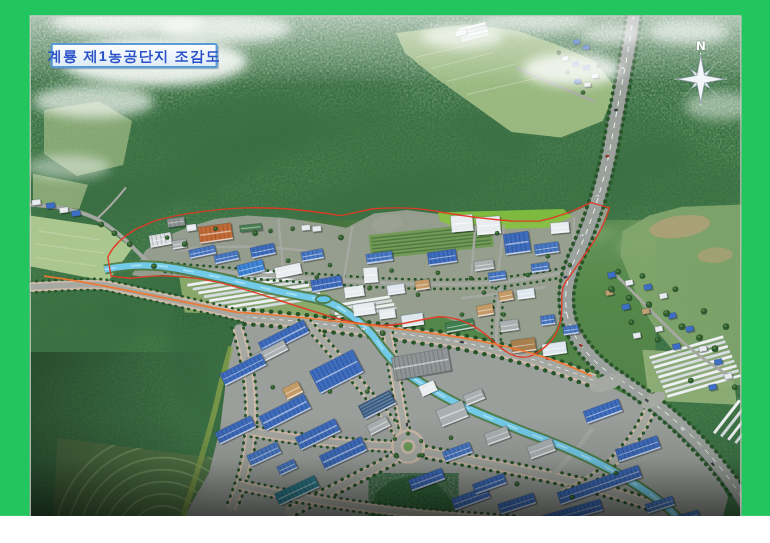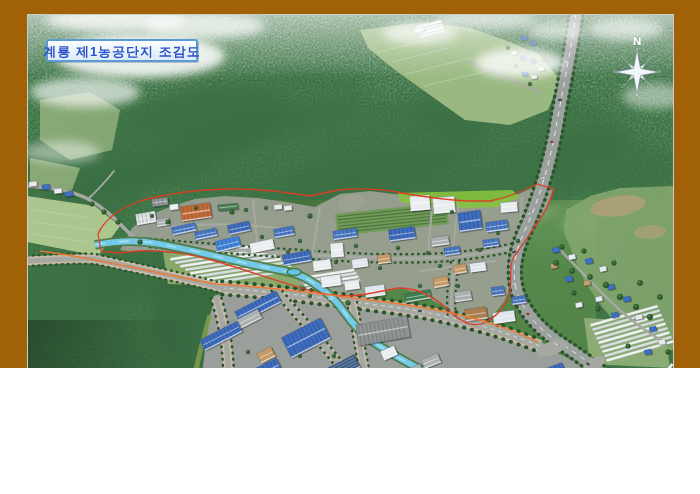--- a/index.html
+++ b/index.html
@@ -1,16 +1,16 @@
 <!DOCTYPE html>
 <html><head>
 <meta charset="utf-8">
 <style>
   html,body{margin:0;padding:0;background:#ffffff;}
-  #stage{position:relative;width:700px;height:368px;background:#a16207;overflow:hidden;}
+  #stage{position:relative;width:700px;height:469px;background:#22c55e;overflow:hidden;}
   svg{display:block;}
   .title-text{font-family:"Liberation Sans","DejaVu Sans",sans-serif;font-weight:bold;font-size:13px;letter-spacing:1px;}
   .n-text{font-family:"DejaVu Sans","Liberation Sans",sans-serif;font-weight:bold;font-size:11px;paint-order:stroke;stroke:rgba(30,50,30,0.55);stroke-width:0.6px;}
 </style>
 </head>
 <body>
 
 <div id="stage">
 <svg width="700" height="494" viewBox="0 0 700 494">
   <defs>

